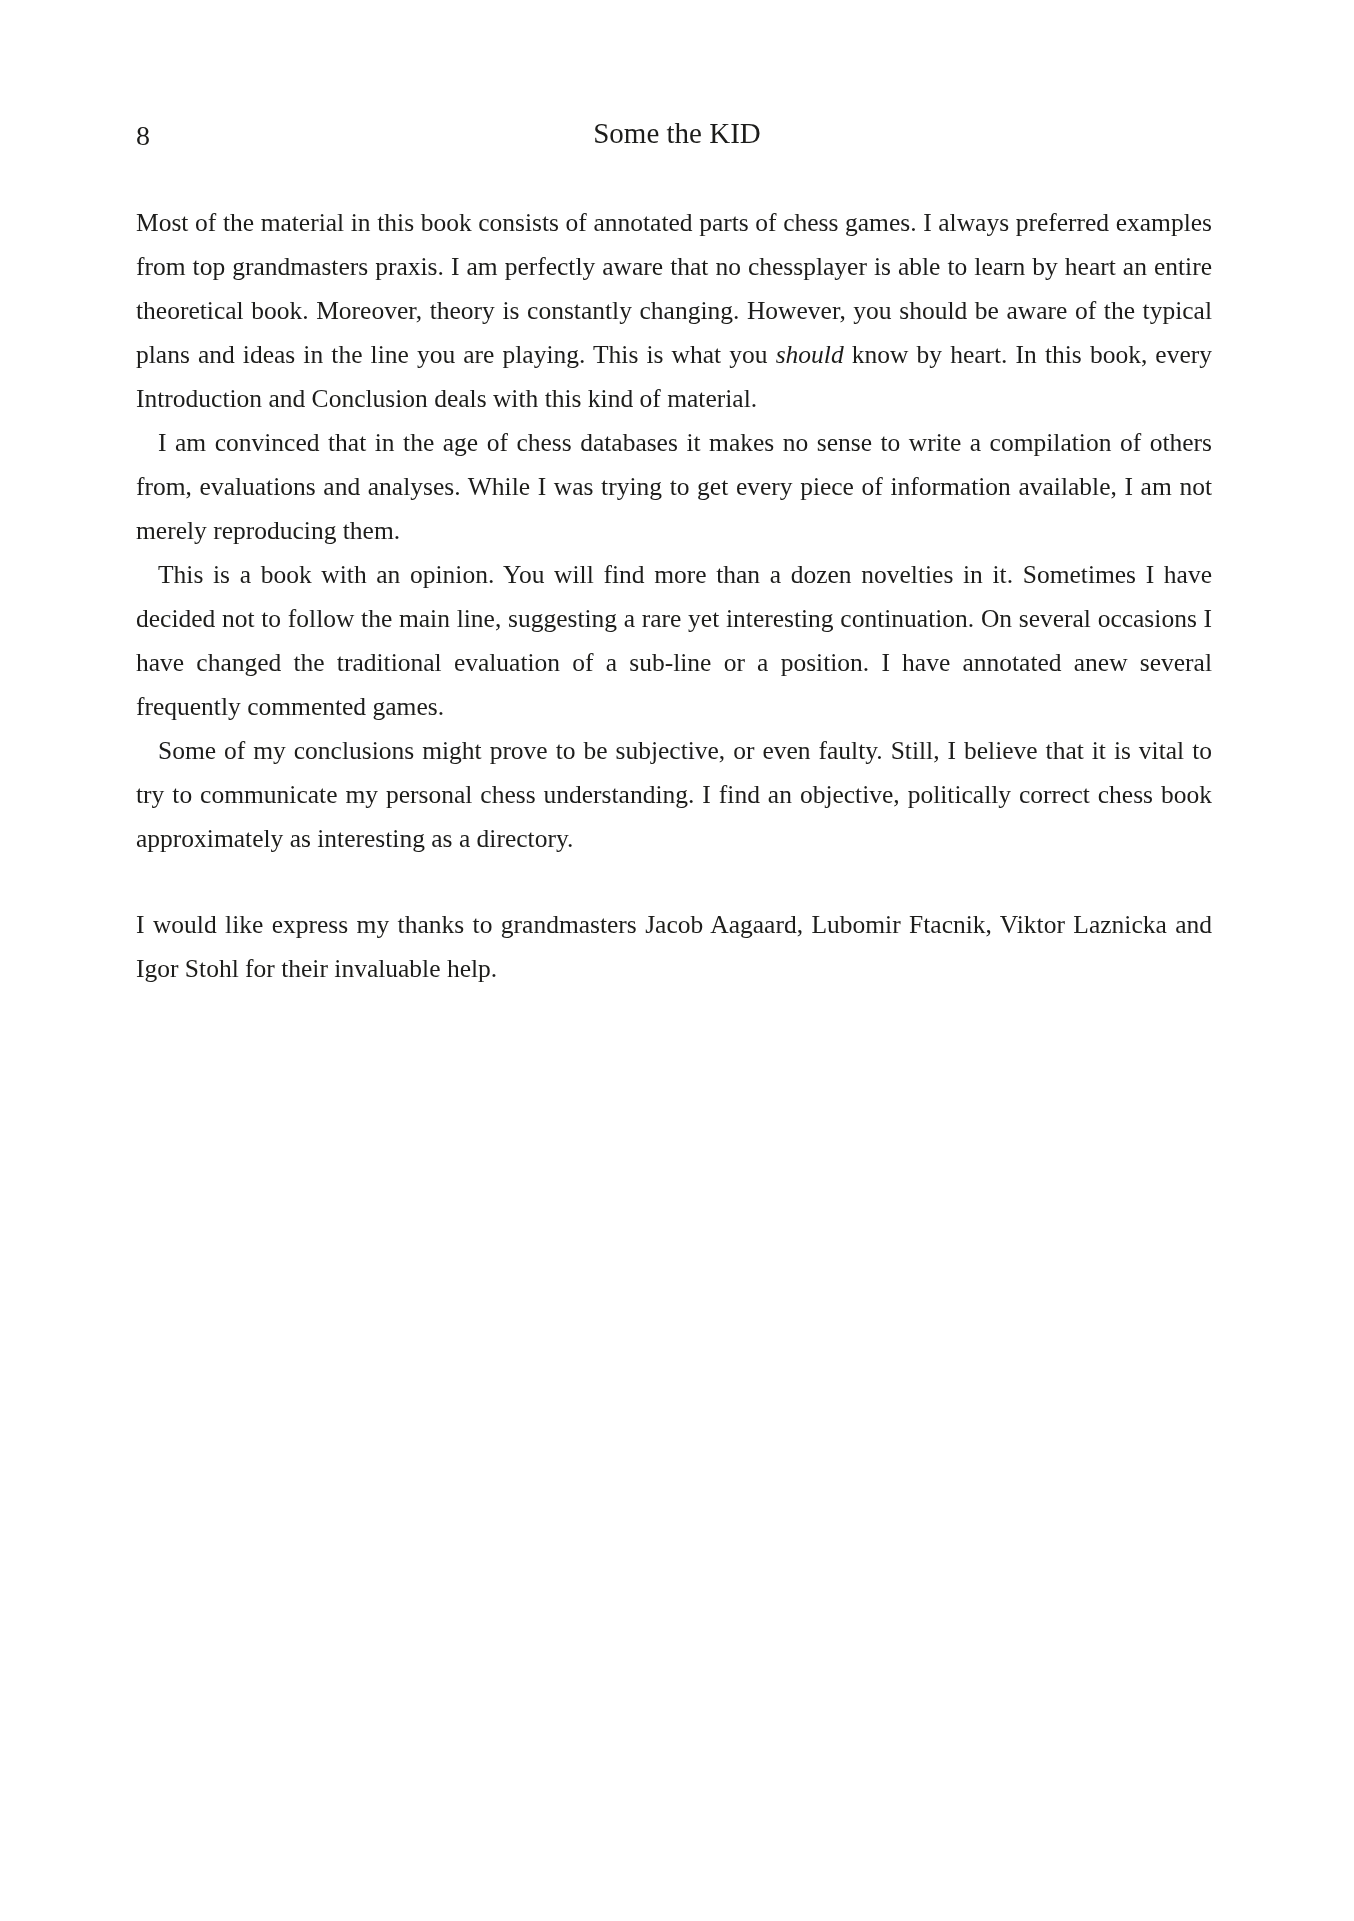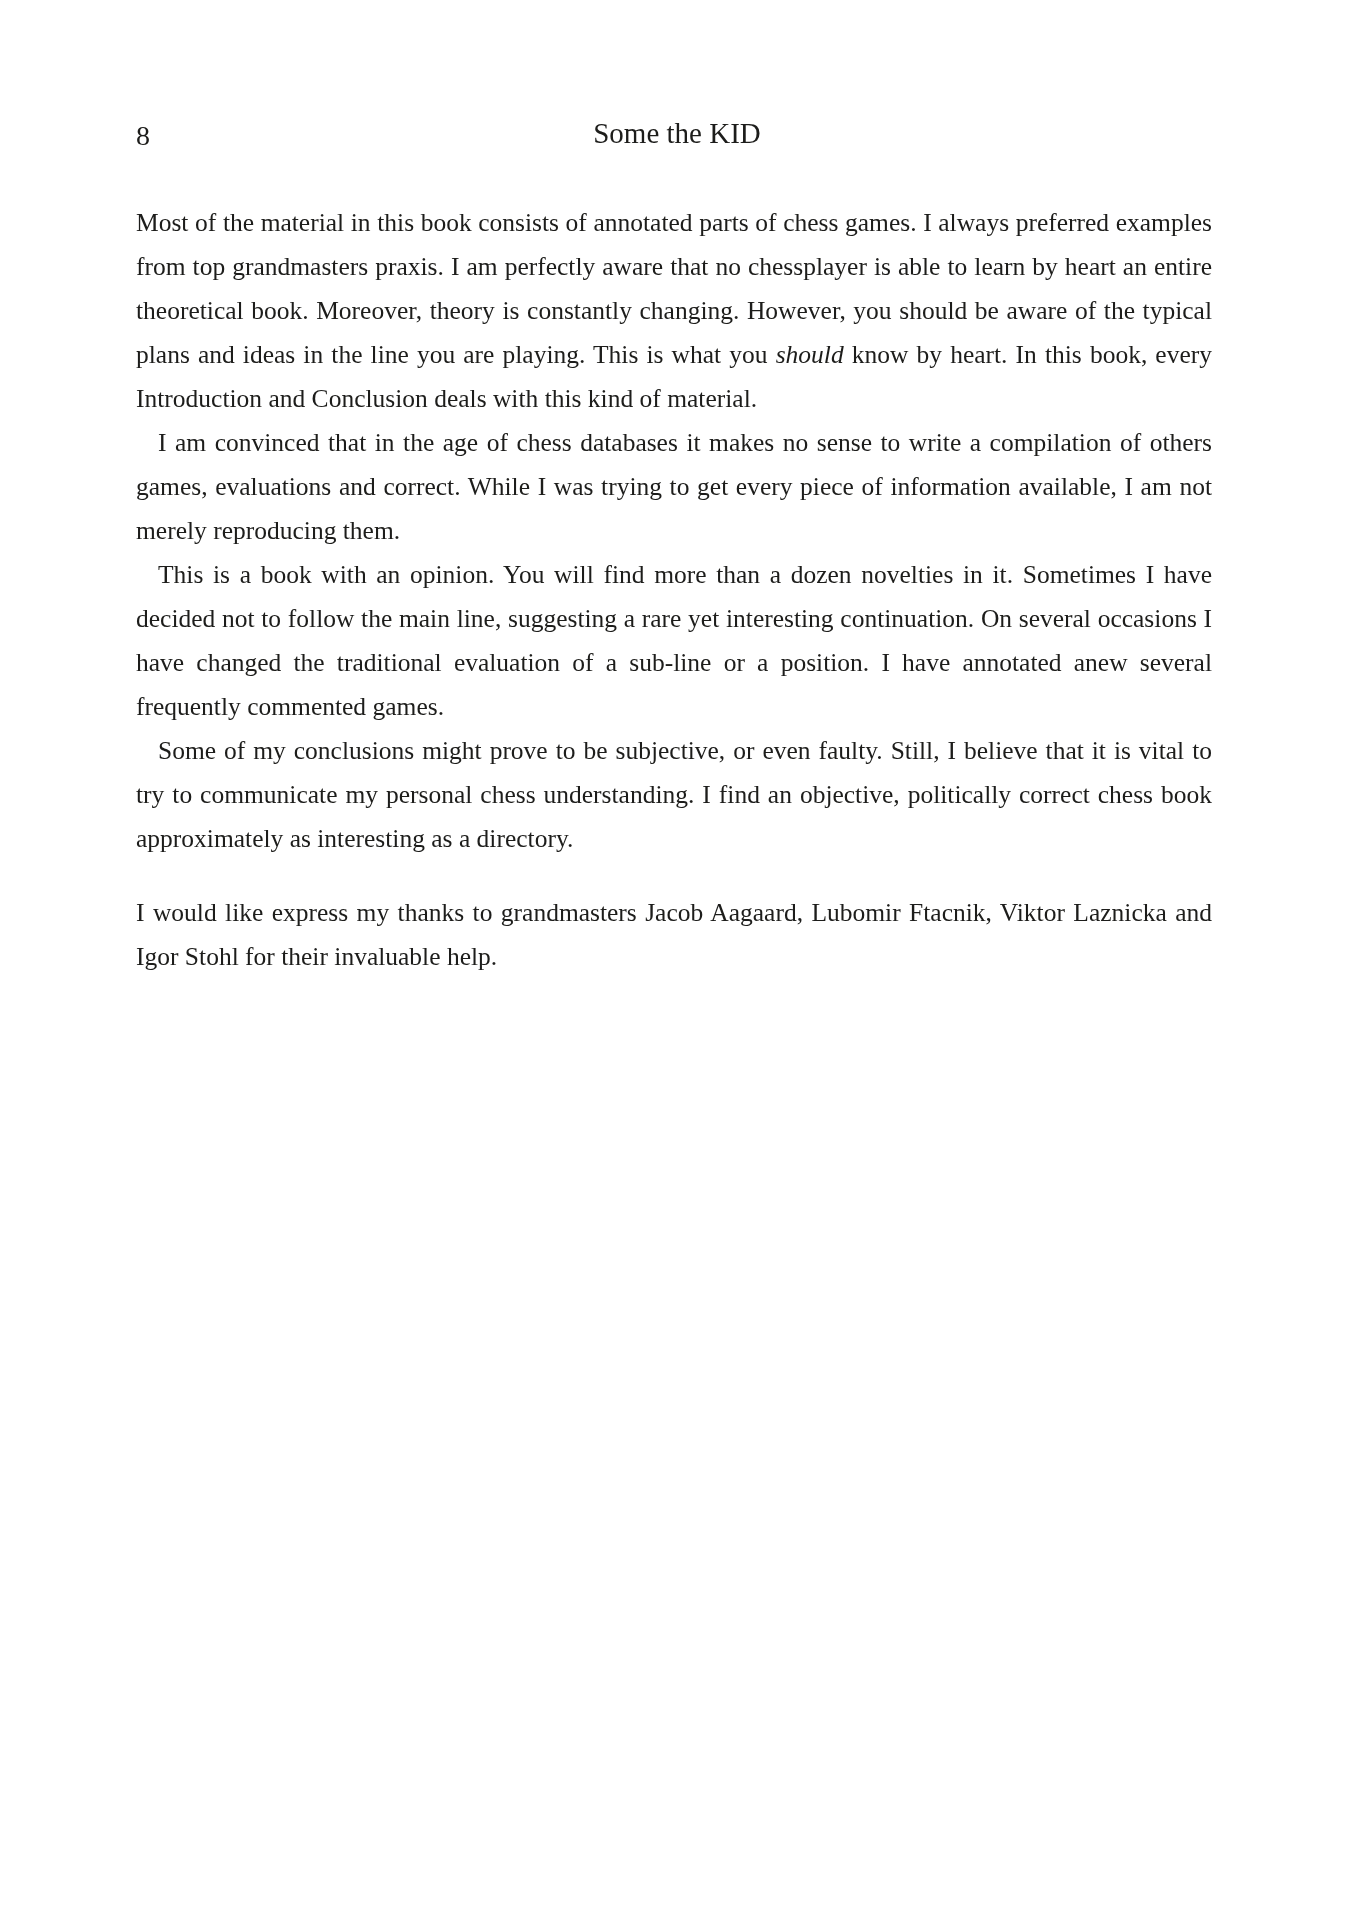--- a/index.html
+++ b/index.html
@@ -47,21 +47,21 @@
       margin: 0;
       padding: 0;
     }
     .indented {
       text-indent: 22px;
     }
     .emph {
       font-style: italic;
     }
     .acknowledgement {
-      margin-top: 30px;
+      margin-top: 42px;
     }
     .signature {
       margin-top: 35px;
       text-align: left;
     }
     .sig-line {
       margin: 0;
       padding: 0;
     }
   </style>
@@ -72,21 +72,21 @@
 
   <header class="running-header">
     <span class="page-number">8</span>
     <span class="running-title">Some the KID</span>
   </header>
 
   <main class="content">
 
     <p class="para"><span>Most of the material in this book consists of annotated parts of chess games. I always preferred examples from top grandmasters praxis. I am perfectly aware that no chessplayer is able to learn by heart an entire theoretical book. Moreover, theory is constantly changing. However, you should be aware of the typical plans and ideas in the line you are playing. This is what you </span><em class="emph">should</em><span> know by heart. In this book, every Introduction and Conclusion deals with this kind of material.</span></p>
 
-    <p class="para indented">I am convinced that in the age of chess databases it makes no sense to write a compilation of others games, evaluations and correct. While I was trying to get every piece of information available, I am not merely reproducing them.</p>
+    <p class="para indented">I am convinced that in the age of chess databases it makes no sense to write a compilation of others from, evaluations and analyses. While I was trying to get every piece of information available, I am not merely reproducing them.</p>
 
     <p class="para indented">This is a book with an opinion. You will find more than a dozen novelties in it. Sometimes I have decided not to follow the main line, suggesting a rare yet interesting continuation. On several occasions I have changed the traditional evaluation of a sub-line or a position. I have annotated anew several frequently commented games.</p>
 
     <p class="para indented">Some of my conclusions might prove to be subjective, or even faulty. Still, I believe that it is vital to try to communicate my personal chess understanding. I find an objective, politically correct chess book approximately as interesting as a directory.</p>
 
     <p class="para acknowledgement">I would like express my thanks to grandmasters Jacob Aagaard, Lubomir Ftacnik, Viktor Laznicka and Igor Stohl for their invaluable help.</p>
 
 
   </main>
 

